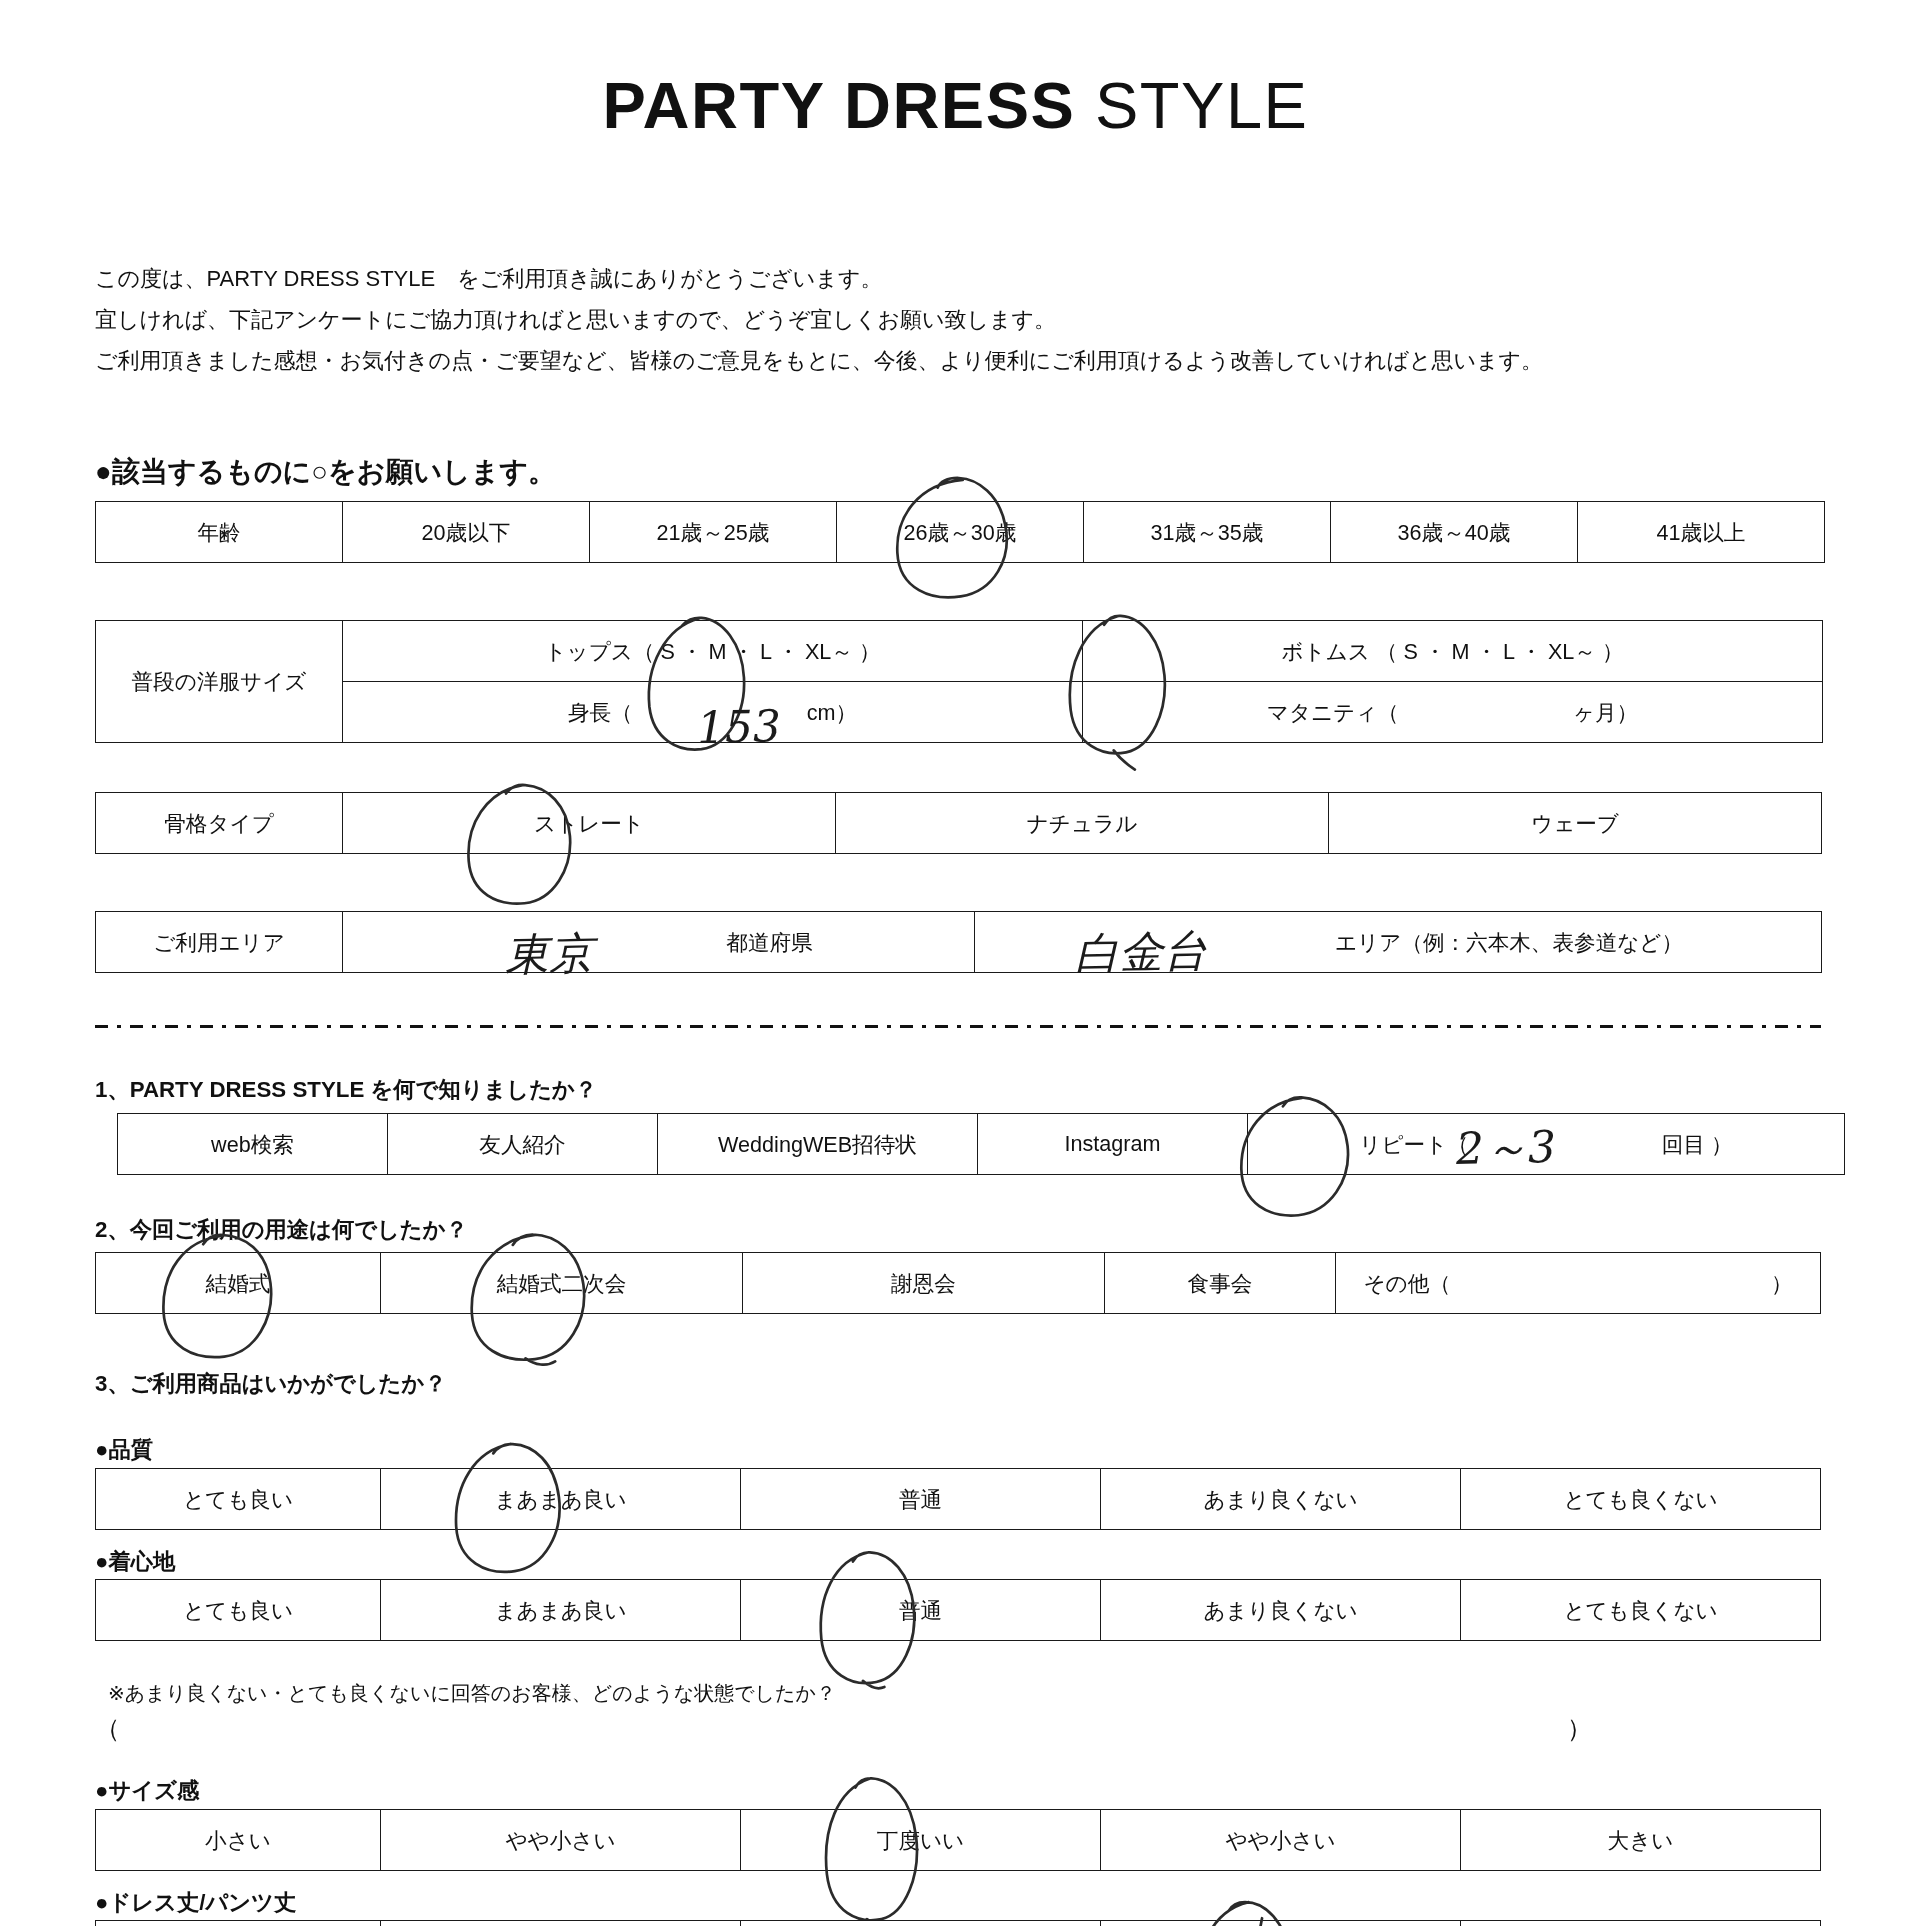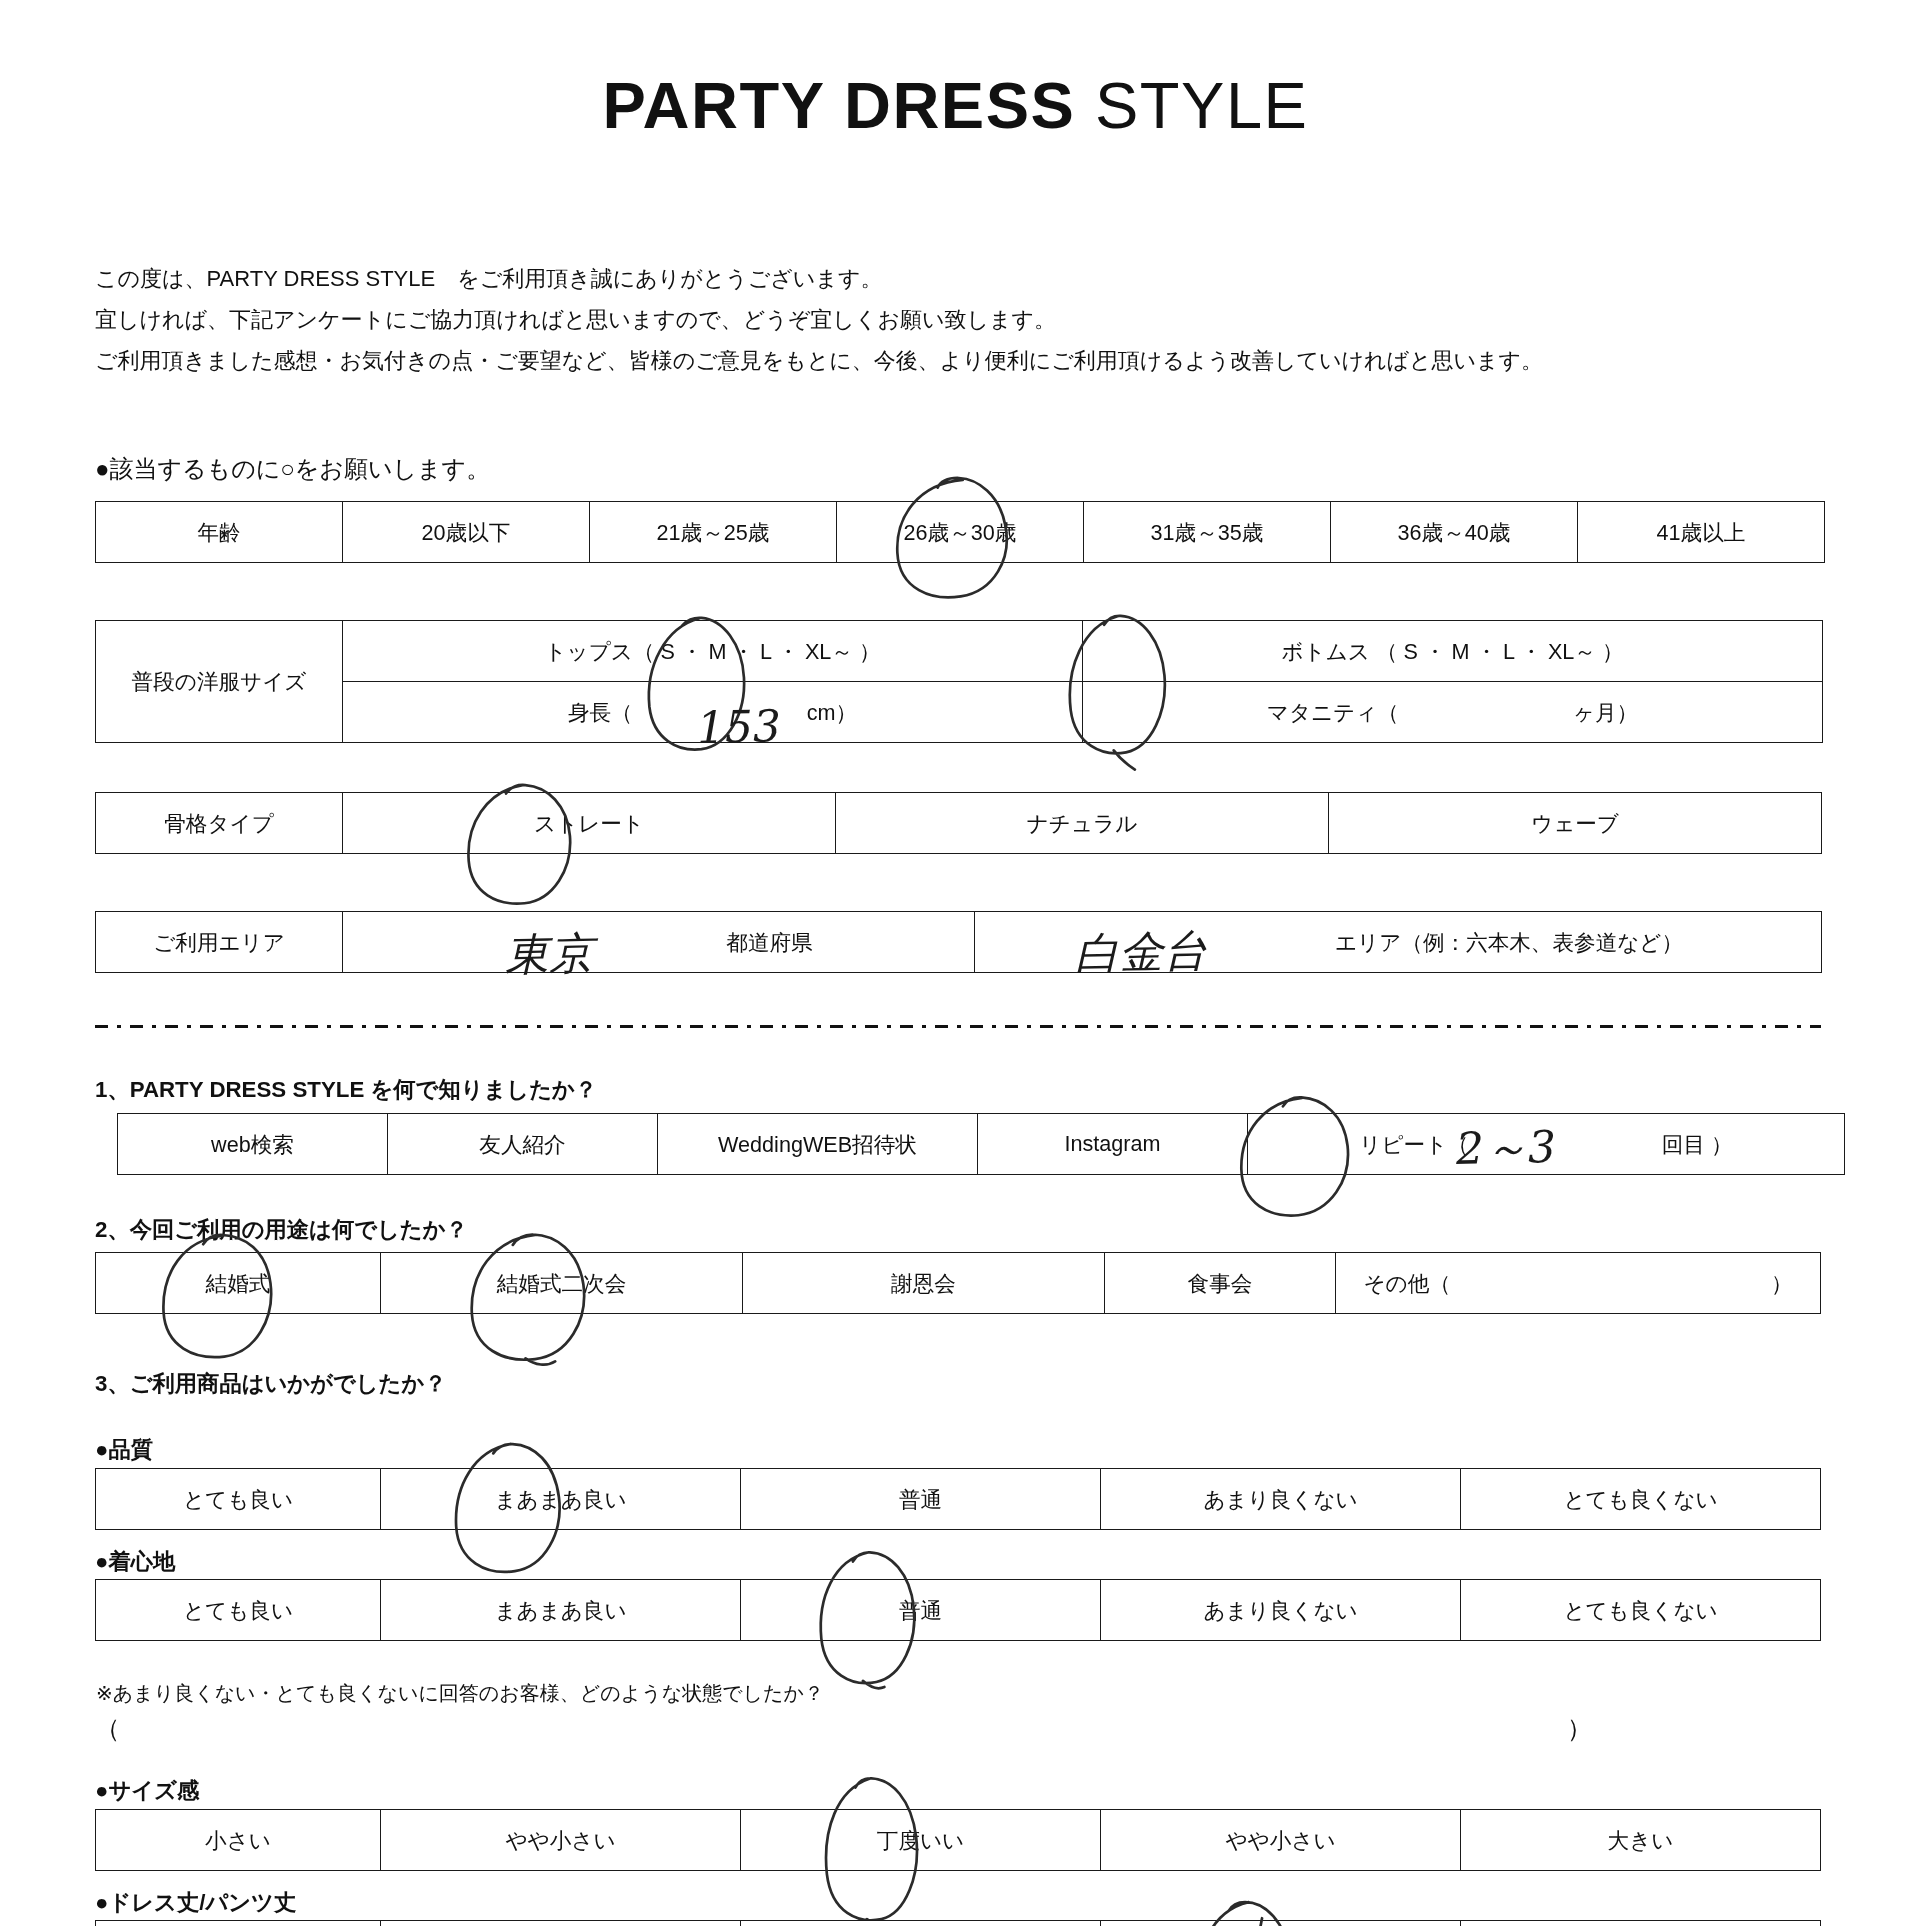--- a/index.html
+++ b/index.html
@@ -13,21 +13,21 @@
   
   .title-wrap { position:absolute; left:0; top:73px; width:1911px; text-align:center; }
   .title { font-size:65px; letter-spacing:1.5px; line-height:1; white-space:nowrap; }
   .title .b { font-weight:bold; }
   .title .l { font-weight:300; }
 
   
   .intro { position:absolute; left:95px; top:266px; width:1726px; }
   .intro p { margin:0 0 14px 0; font-size:22px; line-height:1.22; white-space:nowrap; }
 
-  .section-lead { position:absolute; left:95px; top:453px; font-size:24px; font-weight:normal; white-space:nowrap; }
+  .section-lead { position:absolute; left:95px; top:453px; font-size:28px; font-weight:bold; white-space:nowrap; }
 
   
   table.grid {
     position:absolute; border-collapse:collapse; table-layout:fixed;
     border:1.9px solid #1a1a1a; background:#fff;
   }
   table.grid td {
     border:1.2px solid #1a1a1a; text-align:center; vertical-align:middle;
     font-size:21.6px; padding:0; height:60px; position:relative;
   }
@@ -282,21 +282,21 @@
       <td>まあまあ良い</td>
       <td>普通</td>
       <td>あまり良くない</td>
       <td>とても良くない</td>
     </tr>
   </tbody>
     </table>
   <svg class="ink" style="left:809px; top:1549px; width:127px; height:139px;" viewBox="0 0 330 360" width="127" height="139">
     <path d="M 155 8 C 65 28, 22 125, 32 232 C 42 325, 112 358, 175 345 C 242 331, 282 240, 272 150 C 262 62, 212 10, 158 8 C 138 7, 122 18, 114 32 M 140 342 C 158 358, 178 366, 196 358"></path>
   </svg>
-  <div class="note" style="left:96px; top:1680px;text-align:right;">※あまり良くない・とても良くないに回答のお客様、どのような状態でしたか？</div>
+  <div class="note" style="left:108px; top:1680px;text-align:right;">※あまり良くない・とても良くないに回答のお客様、どのような状態でしたか？</div>
   <div class="paren" style="left:95px; top:1712px; width:1525px; height:42px;">
     <span class="o">（</span>
     <span class="c" style="left:1472px;">）</span>
   </div>
 
   <div class="sub" style="left:95px; top:1776px;">●サイズ感</div>
   <table class="grid" style="left:95px; top:1809px; width:1726px;">
     <colgroup>
         <col style="width:285px">
         <col style="width:360px">

